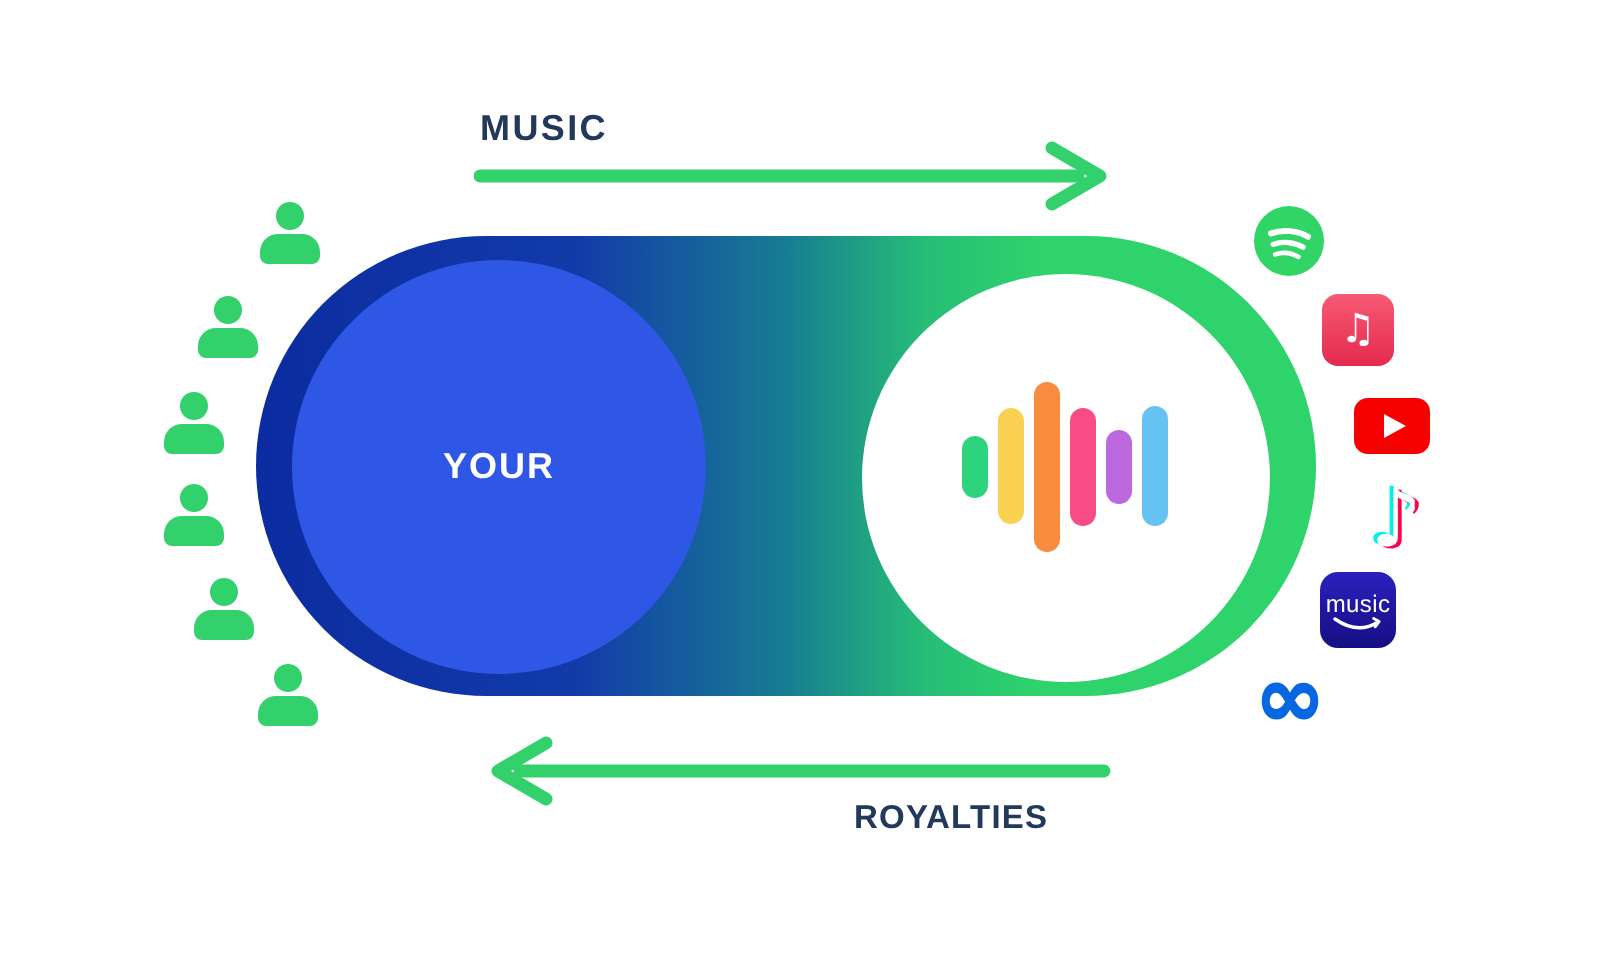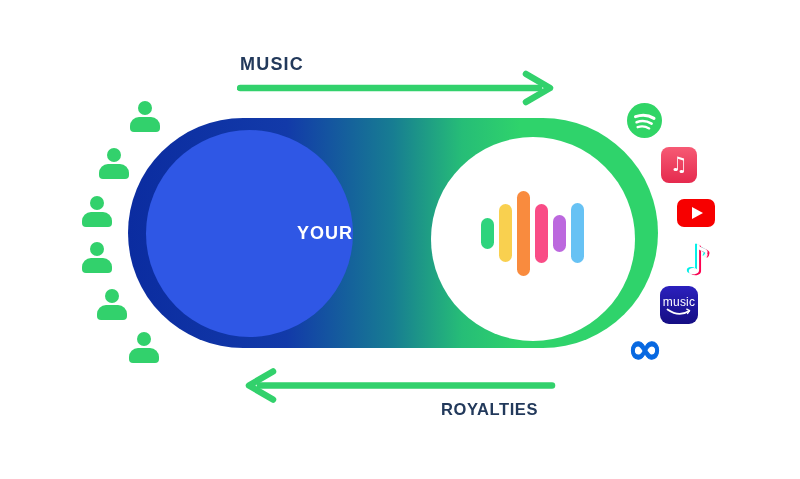--- a/index.html
+++ b/index.html
@@ -3,30 +3,30 @@
 <meta charset="utf-8">
 <style>
   html,body{margin:0;padding:0;background:#fff;}
   #stage{position:relative;width:756px;height:479px;background:#fff;overflow:hidden;
          font-family:"Liberation Sans",sans-serif;}
   #stage *{box-sizing:border-box;}
 
   
   .flow-label{position:absolute;font-weight:800;color:var(--label-navy);}
   #music-label{left:240px;top:54px;font-size:18px;letter-spacing:1.2px;}
-  #royalties-label{left:441px;top:400px;font-size:16.5px;letter-spacing:.6px;}
+  #royalties-label{left:427px;top:400px;font-size:16.5px;letter-spacing:.6px;}
   .flow-arrow{position:absolute;color:var(--accent-green);}
   #top-arrow{left:237px;top:69px;}
   #bottom-arrow{left:240px;top:366px;}
 
   
   #pill{position:absolute;left:128px;top:118px;width:530px;height:230px;border-radius:115px;
         background:linear-gradient(90deg,#0b2ca0 0%,#123aa9 30%,#177d92 50%,#26bd77 63%,#2fd36b 74%,#2fd36b 100%);}
   #company-circle{position:absolute;left:146px;top:130px;width:207px;height:207px;border-radius:50%;
-        background:var(--company-blue);display:flex;align-items:center;justify-content:flex-end;}
+        background:var(--company-blue);display:flex;align-items:center;justify-content:center;}
   #company-text{color:#fff;font-weight:700;font-size:18px;line-height:1.3;letter-spacing:1px;text-align:center;}
   #platform-circle{position:absolute;left:431px;top:137px;width:204px;height:204px;border-radius:50%;background:#ffffff;}
 
   
   #waveform{position:absolute;left:481px;top:189px;height:88px;display:flex;align-items:center;gap:5px;}
   .wbar{width:13px;border-radius:7px;}
 
   
   #audience-group{position:absolute;left:0;top:0;width:200px;height:400px;}
   .person{position:absolute;width:30px;height:31px;}

